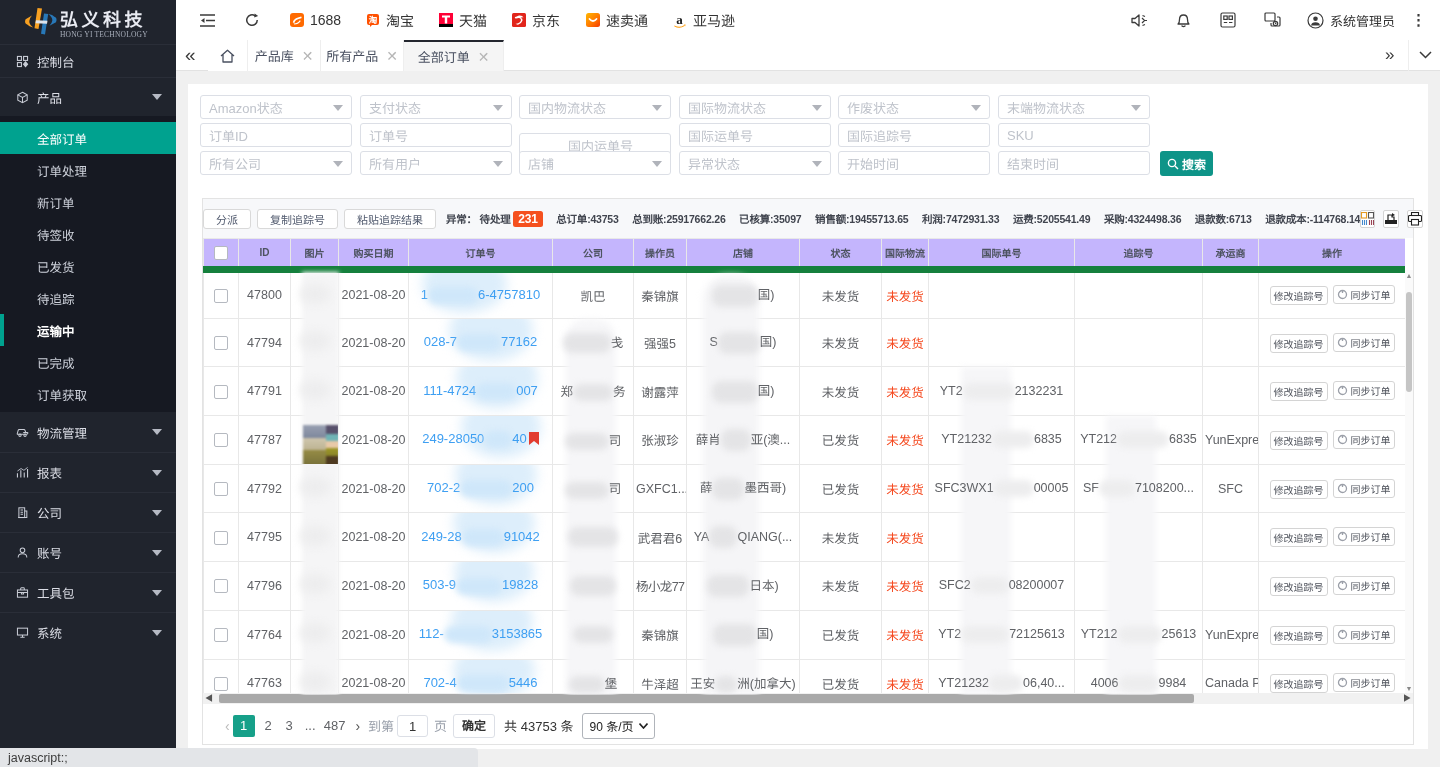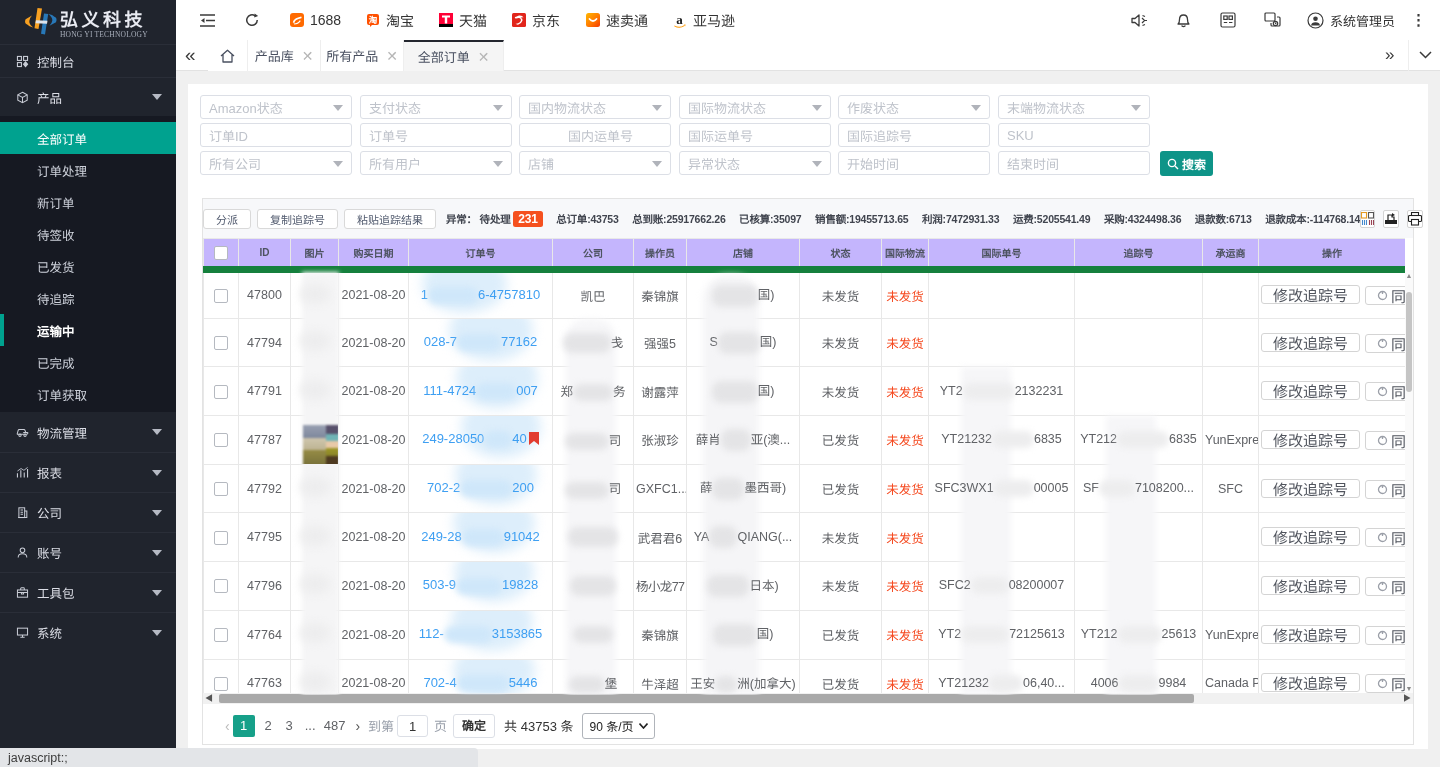--- a/index.html
+++ b/index.html
@@ -49,21 +49,21 @@
 table { border-collapse:collapse; table-layout:fixed; width:1202px; font-size:13px; }
 th, td { border:1px solid #e8e8e8; text-align:center; overflow:hidden; white-space:nowrap; padding:0 2px; }
 thead th { position:relative; z-index:3; background:#c4b5fd; color:#4d5360; font-weight:bold; height:31px; font-size:10px; border-bottom:7px solid #15803d; padding:0; }
 tbody td { height:48.7px; color:#606266; background:#fff; font-size:12.5px; }
 tbody td.blue { font-size:13px; }
 tbody tr td { border-top:none; }
 .blue { color:#3e9ff2; }
 .red { color:#f5491f; }
 
 
-.opbtn { display:inline-flex; align-items:center; height:19px; border:1px solid #d4d4d4; border-radius:3px; background:#fff; color:#51555e; font-size:15px; padding:0 11px; white-space:nowrap; }
+.opbtn { display:inline-flex; align-items:center; height:19px; border:1px solid #d4d4d4; border-radius:3px; background:#fff; color:#51555e; font-size:10px; padding:0 3px; white-space:nowrap; }
 #tablewrap { position:absolute; left:0; top:39px; width:1202px; height:457px; overflow:hidden; background:#fff; }
 .cb { display:inline-block; width:14px; height:14px; border:1px solid #b5b9c0; border-radius:2px; background:#fff; vertical-align:middle; }
 .ticon { display:inline-flex; width:18px; height:18px; border:1px solid #d4d4d4; border-radius:2px; background:#fff; align-items:center; justify-content:center; margin-right:8px; }
 .g { display:inline-block; vertical-align:middle; height:17px; border-radius:9px; filter:blur(3px); position:relative; z-index:2; }
 .gb { background:#cfe7fa; }
 .gg { background:#e4e4e6; }
 .gw { background:#ededee; }
 .rel { position:relative; }
 .ov { position:absolute; border-radius:50%; filter:blur(6px); z-index:0; }
 .ovb { background:#ddeefb; }
@@ -316,21 +316,21 @@
 
   <div class="ff" style="left:12px;top:11px;">Amazon状态<span class="fcaret"></span></div>
   <div class="ff" style="left:172px;top:11px;">支付状态<span class="fcaret"></span></div>
   <div class="ff" style="left:331px;top:11px;">国内物流状态<span class="fcaret"></span></div>
   <div class="ff" style="left:491px;top:11px;">国际物流状态<span class="fcaret"></span></div>
   <div class="ff" style="left:650px;top:11px;">作废状态<span class="fcaret"></span></div>
   <div class="ff" style="left:810px;top:11px;">末端物流状态<span class="fcaret"></span></div>
 
   <div class="ff" style="left:12px;top:39px;">订单ID</div>
   <div class="ff" style="left:172px;top:39px;">订单号</div>
-  <div class="ff" style="left:331px;top:39px;padding-left:48px;">国内运单号</div>
+  <div class="ff" style="left:331px;top:49px;padding-left:48px;">国内运单号</div>
   <div class="ff" style="left:491px;top:39px;">国际运单号</div>
   <div class="ff" style="left:650px;top:39px;">国际追踪号</div>
   <div class="ff" style="left:810px;top:39px;">SKU</div>
 
   <div class="ff" style="left:12px;top:67px;">所有公司<span class="fcaret"></span></div>
   <div class="ff" style="left:172px;top:67px;">所有用户<span class="fcaret"></span></div>
   <div class="ff" style="left:331px;top:67px;">店铺<span class="fcaret"></span></div>
   <div class="ff" style="left:491px;top:67px;">异常状态<span class="fcaret"></span></div>
   <div class="ff" style="left:650px;top:67px;">开始时间</div>
   <div class="ff" style="left:810px;top:67px;">结束时间</div>

